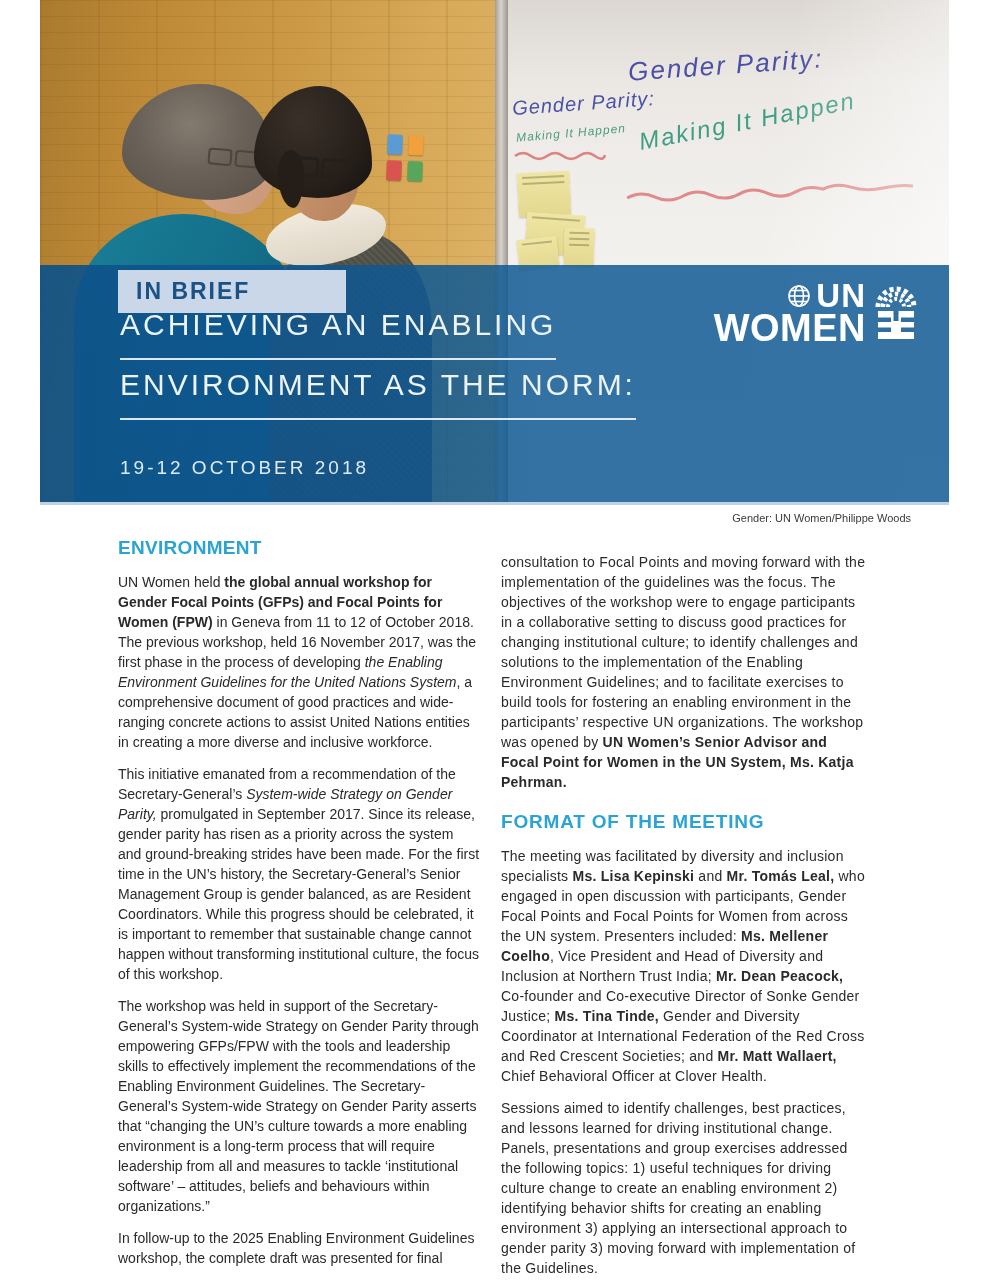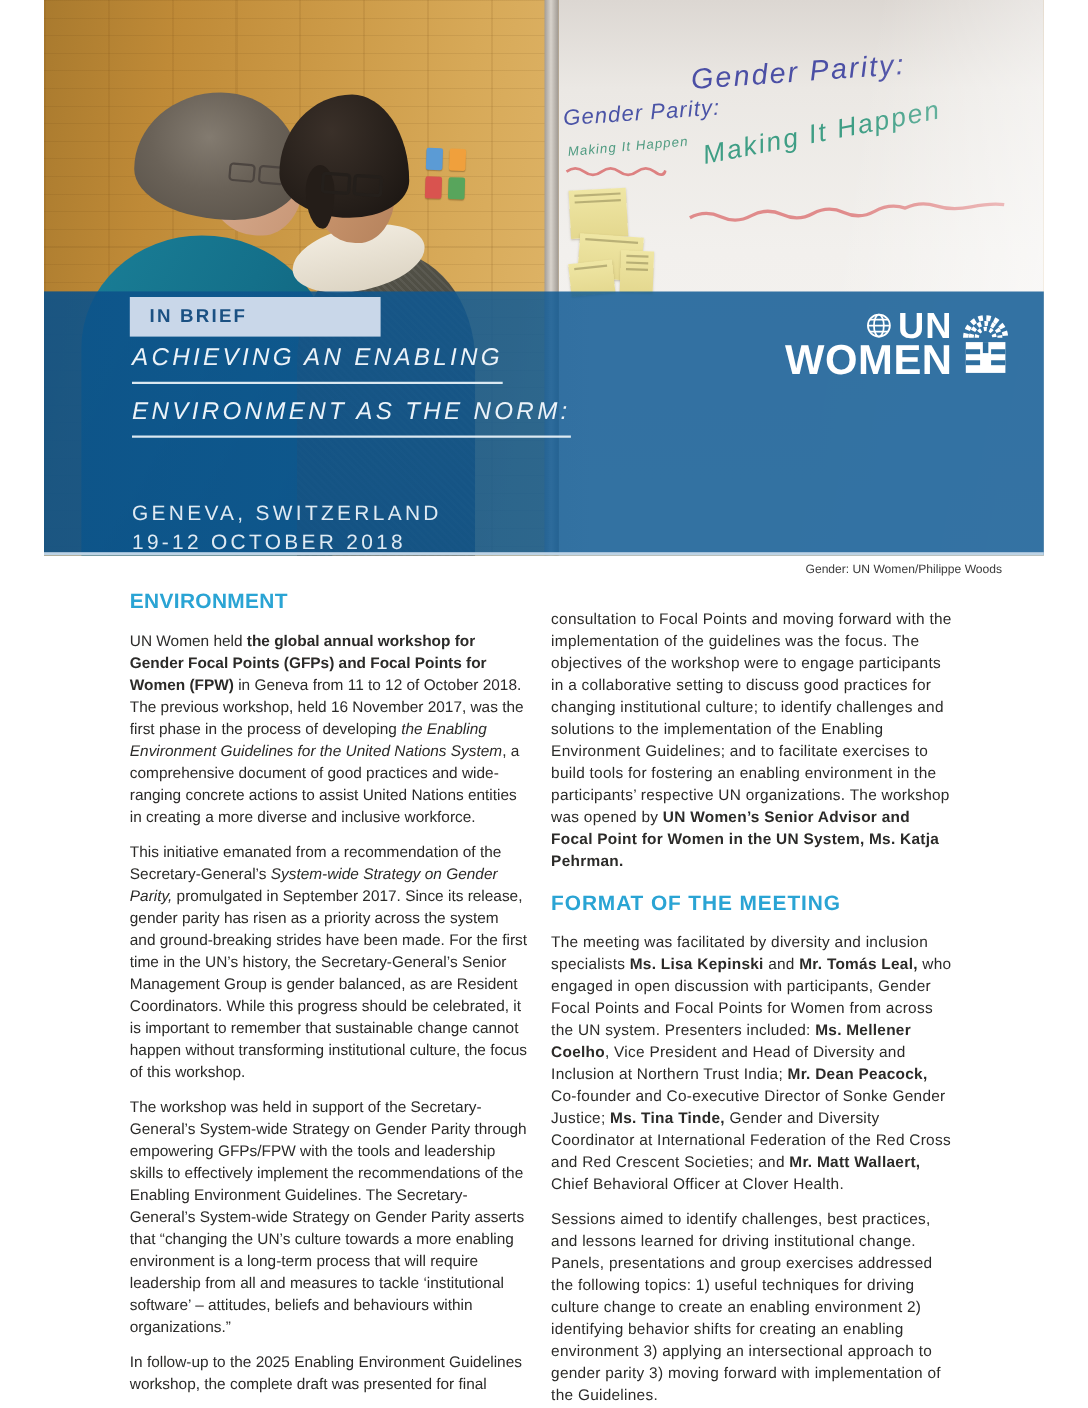--- a/index.html
+++ b/index.html
@@ -54,24 +54,24 @@
          border-radius:56% 44% 46% 54%/64% 70% 30% 36%;}
   .lockB{position:absolute;left:238px;top:150px;width:26px;height:58px;background:#241d18;border-radius:50% 50% 40% 60%/40% 40% 60% 60%;}
   .glassesB{position:absolute;left:252px;top:158px;width:64px;height:18px;transform:rotate(4deg);}
   .glassesB .lens{display:inline-block;width:21px;height:14px;border:3px solid #241f1b;border-radius:4px;margin-right:2px;}
 
   
   .banner{position:absolute;left:0;bottom:0;width:100%;height:240px;
           background:linear-gradient(90deg, rgba(9,72,124,0.45) 0%, rgba(0,0,0,0) 55%), rgba(16,90,148,0.85);
           border-bottom:3px solid #bdd3e5;box-sizing:border-box;}
   .kicker{position:absolute;left:78px;top:5px;width:228px;box-sizing:border-box;padding:8px 0 8px 18px;
-          background:var(--kicker-bg);color:var(--kicker-text);font-size:17px;font-weight:700;letter-spacing:2px;}
+          background:var(--kicker-bg);color:var(--kicker-text);font-size:23px;font-weight:700;letter-spacing:2px;}
   .titles{position:absolute;left:80px;top:44px;color:var(--banner-text);}
-  .title-line{display:table;font-size:22px;letter-spacing:3px;line-height:32px;padding-bottom:6px;
-          border-bottom:2px solid rgba(236,244,250,0.92);margin-bottom:9px;font-style:italic;}
+  .title-line{display:table;font-size:30px;letter-spacing:3px;line-height:32px;padding-bottom:17px;
+          border-bottom:2px solid rgba(236,244,250,0.92);margin-bottom:9px;}
   .loc{position:absolute;left:80px;top:190px;color:#dfeaf3;font-size:19px;letter-spacing:3px;line-height:26px;}
   .loc div{white-space:nowrap;}
 
   .logo{position:absolute;right:30px;top:16px;display:flex;align-items:flex-start;gap:7px;color:#fff;}
   .logo-text{text-align:right;font-weight:700;line-height:0.92;}
   .logo-un{font-size:33px;display:flex;align-items:center;justify-content:flex-end;gap:4px;letter-spacing:1px;}
   .logo-women{font-size:38px;letter-spacing:0.5px;}
 
   
   .credit{position:absolute;top:512px;right:78px;font-size:11px;color:#3a3a3a;}
@@ -144,21 +144,20 @@
     </div>
     <div class="board-glare"></div>
 
     <div class="banner">
       <div class="kicker">IN BRIEF</div>
       <div class="titles">
         <div class="title-line">ACHIEVING AN ENABLING</div>
         <div class="title-line">ENVIRONMENT AS THE NORM:</div>
       </div>
       <div class="loc">
-        <div>GENEVA, SWITZERLAND</div>
         <div>19-12 OCTOBER 2018</div>
       </div>
 
       <div class="logo">
         <div class="logo-text">
           <div class="logo-un">
             <svg width="26" height="26" viewBox="0 0 26 26">
               <g stroke="#ffffff" stroke-width="1.6" fill="none">
                 <circle cx="13" cy="13" r="10"></circle>
                 <ellipse cx="13" cy="13" rx="4.5" ry="10"></ellipse>

